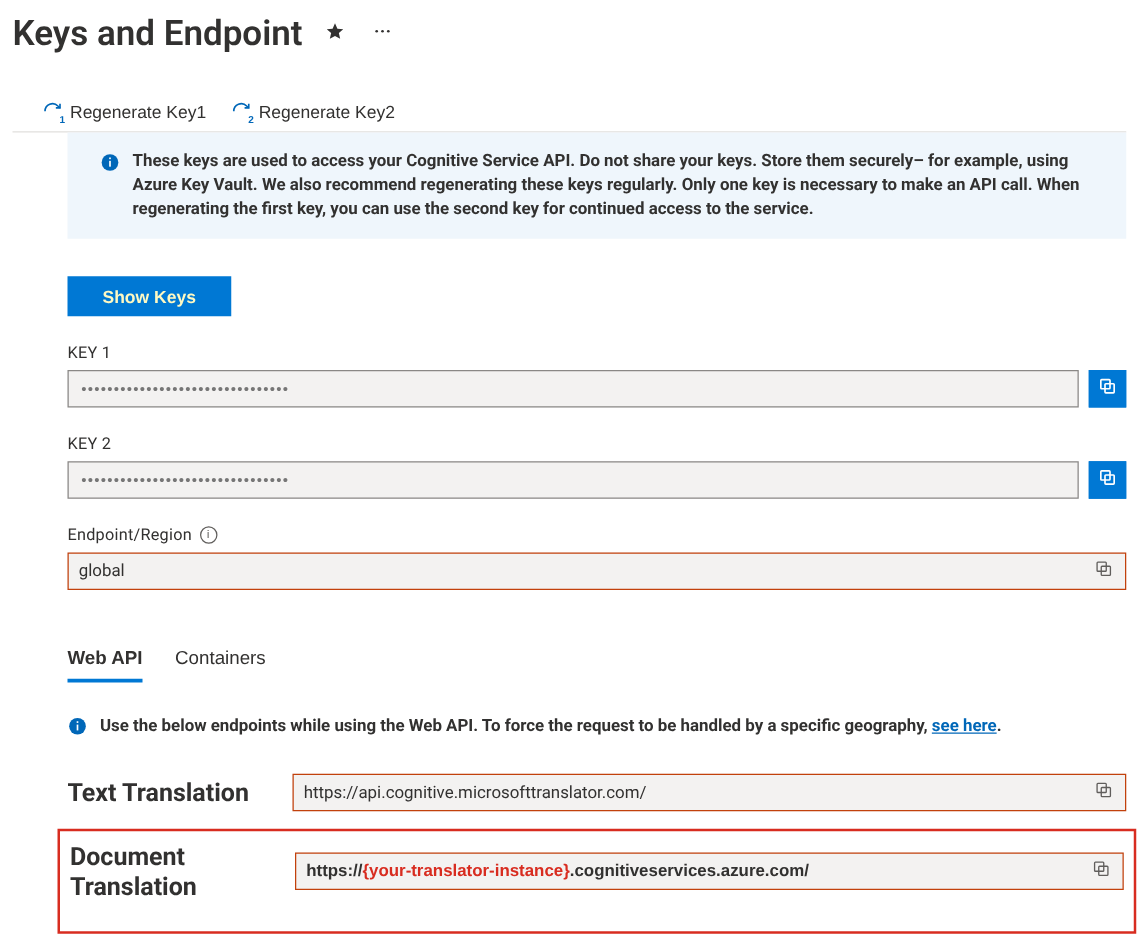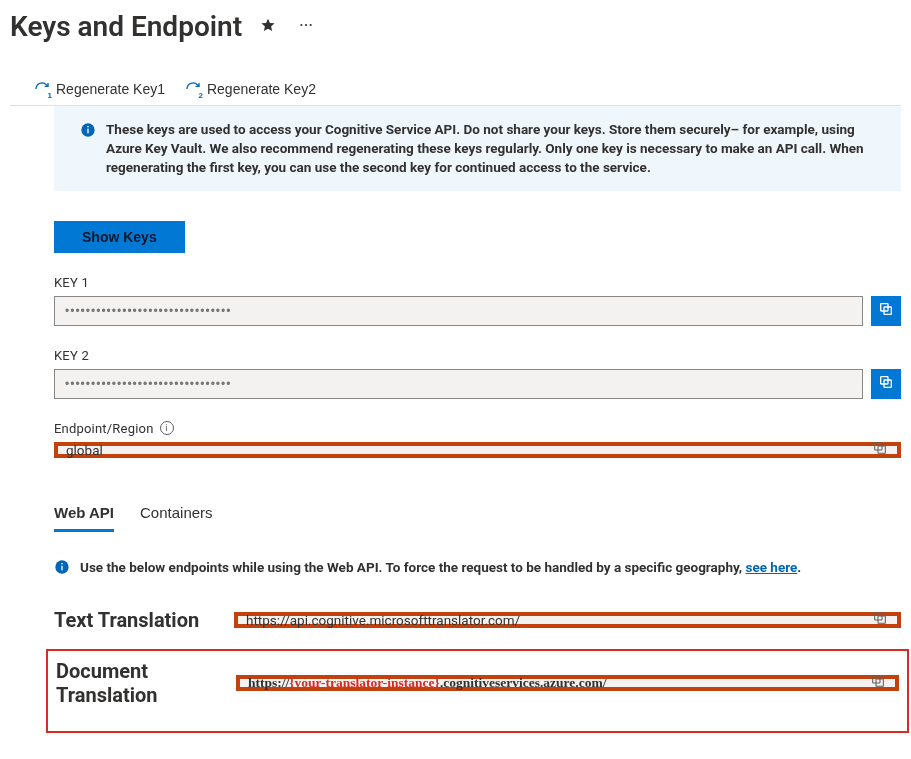--- a/index.html
+++ b/index.html
@@ -98,21 +98,21 @@
   .info-text {
     flex: 1 1 auto;
     font-size: 13.5px;
     line-height: 1.4;
     font-weight: bold;
   }
 
   
   .primary-btn {
     background: #0078d4;
-    color: #0f172a;
+    color: #fef9c3;
     border: none;
     font-size: 14px;
     font-weight: 600;
     padding: 8px 28px;
     cursor: pointer;
   }
 
   
   .field-block { margin-top: 22px; }
   .field-label {
@@ -216,32 +216,32 @@
     margin-bottom: 14px;
     min-height: 30px;
   }
   .endpoint-label {
     flex: 0 0 180px;
     font-size: 20px;
     font-weight: bold;
   }
   .endpoint-field {
     flex: 1 1 auto;
-    height: 16px;
-    border: 4px solid #c2410c;
+    height: 30px;
+    border: 1px solid #c2410c;
     background: #f3f2f1;
     display:flex;
     align-items:center;
     padding: 0 8px;
     font-size: 13.5px;
   }
   .endpoint-field .copy-btn { flex:0 0 18px; width:18px; }
   .endpoint-field .url-text { flex:1 1 auto; white-space:nowrap; overflow:hidden; }
 
-  .doc-font { font-family: Liberation Serif, serif; font-weight:600; }
+  .doc-font { font-family: Liberation Sans, sans-serif; font-weight:600; }
   .doc-highlight { color:#d82c20; }
 
   .highlight-box {
     border: 2px solid #d82c20;
     padding: 8px 8px 2px 8px;
     margin-left: -8px;
     margin-right: -8px;
     margin-top: 4px;
   }
 </style>

